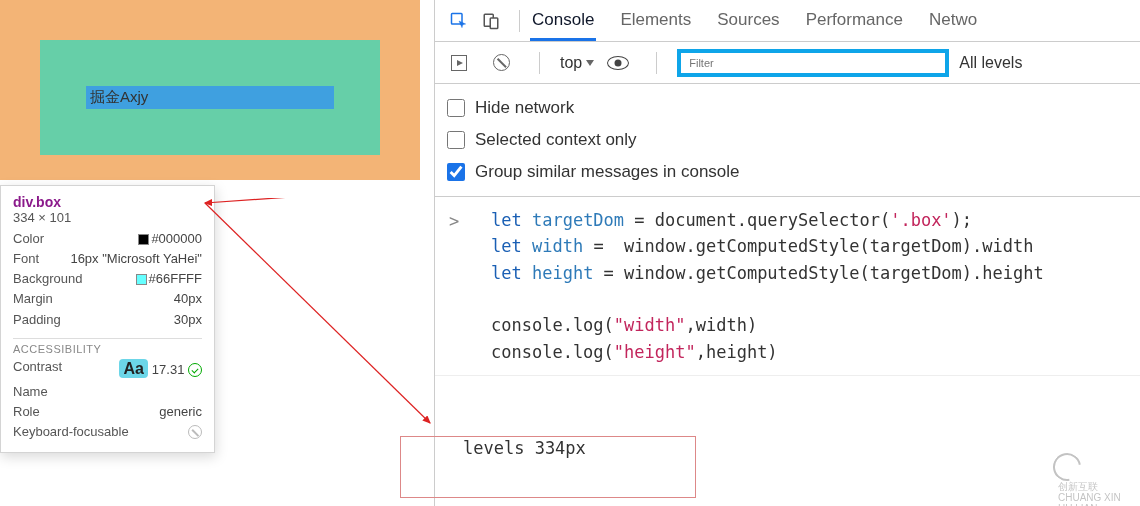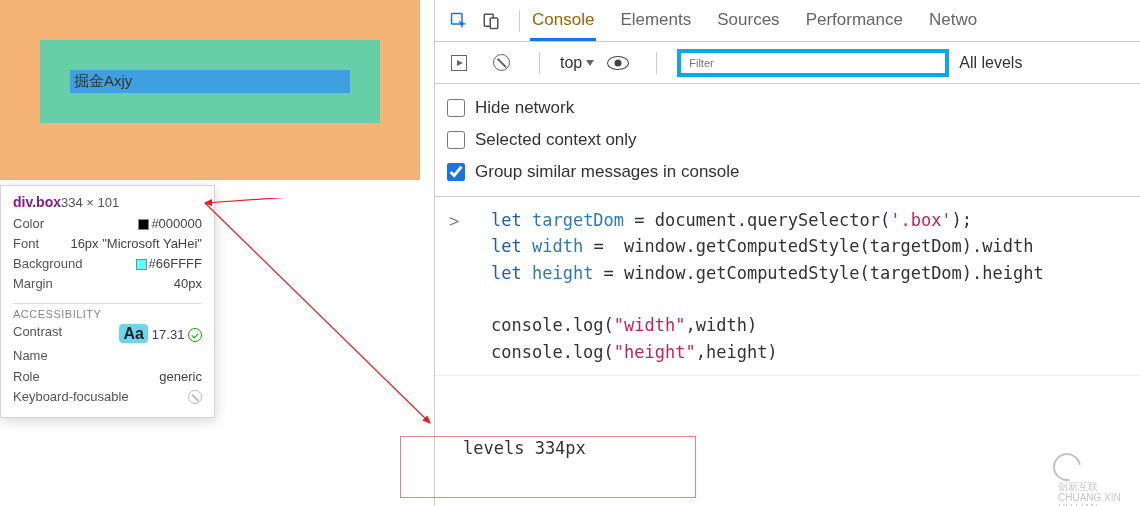--- a/index.html
+++ b/index.html
@@ -1,25 +1,25 @@
 <!DOCTYPE html>
 <html><head>
   <meta charset="utf-8">
   <style>
     * { margin: 0; padding: 0; box-sizing: border-box; }
     body { font-family: "Microsoft YaHei", "Segoe UI", sans-serif; font-size: 14px; color: #333; background: #fff; width: 1140px; height: 506px; overflow: hidden; position: relative; }
     
     
     .rendered-page { position: absolute; left: 0; top: 0; width: 420px; height: 180px; background: #f3b476; }
-    .box { margin: 40px; padding: 30px; background: #66cfa8; }
+    .box { margin: 40px; padding: 46px; background: #66cfa8; }
     .box-inner { background: #3fa0e0; color: #333; font-size: 15px; padding: 2px 4px; }
     
     
     .inspector-tooltip { position: absolute; left: 0; top: 185px; width: 215px; background: #fff; border: 1px solid #d4d4d4; box-shadow: 1px 4px 12px rgba(0,0,0,0.15); padding: 8px 12px 10px; font-size: 13px; }
-    .tooltip-header { display: flex; justify-content: flex-start; align-items: baseline; margin-bottom: 4px; }
+    .tooltip-header { display: flex; justify-content: flex-end; align-items: baseline; margin-bottom: 4px; flex-direction: column; }
     .elem-selector { color: #8b1a8b; font-weight: bold; font-size: 14px; }
     .elem-dims { color: #555; font-size: 13px; }
     .tooltip-row { display: flex; justify-content: space-between; font-size: 13px; color: #555; line-height: 1.55; text-align: center; }
     .tooltip-row .tlabel { }
     .tooltip-row .tval { color: #444; }
     .color-swatch { display: inline-block; width: 11px; height: 11px; vertical-align: middle; margin-right: 2px; border: 1px solid #888; }
     .tooltip-divider { border: none; border-top: 1px solid #ddd; margin: 8px 0 4px; }
     .a11y-title { font-size: 11px; letter-spacing: 0.5px; color: #888; margin-bottom: 2px; }
     .aa-chip { background: #6cd6e8; color: #222; font-size: 16px; padding: 1px 4px; border-radius: 4px; margin-right: 4px; font-weight: bold; }
     .check-icon { display: inline-block; width: 14px; height: 14px; border: 1.5px solid #0a0; border-radius: 50%; position: relative; vertical-align: middle; }
@@ -30,21 +30,21 @@
     
     .devtools { position: absolute; left: 434px; top: 0; right: 0; bottom: 0; border-left: 1px solid #ccc; background: #fff; }
     
     .dt-toolbar1 { height: 42px; border-bottom: 1px solid #ccc; display: flex; align-items: center; padding: 0 10px; }
     .dt-icon-btn { width: 28px; height: 28px; display: flex; align-items: center; justify-content: center; cursor: pointer; margin-right: 4px; }
     .inspect-svg { width: 18px; height: 18px; }
     .device-svg { width: 18px; height: 18px; }
     .vdiv { width: 1px; height: 22px; background: #ccc; margin: 0 10px; }
     .dt-tabs { display: flex; gap: 22px; font-size: 17px; color: #666; }
     .dt-tab { padding: 9px 2px 10px; cursor: pointer; position: relative; }
-    .dt-tab.active { color: #a16207; }
+    .dt-tab.active { color: #0f172a; }
     .dt-tab.active::after { content: ""; position: absolute; left: 0; right: 0; bottom: -1px; height: 3px; background: #1a73e8; }
     
     .dt-toolbar2 { height: 42px; border-bottom: 1px solid #ccc; display: flex; align-items: center; padding: 0 10px; gap: 10px; font-size: 16px; }
     .exec-icon { width: 16px; height: 16px; border: 1.2px solid #666; display: flex; align-items: center; justify-content: center; }
     .exec-icon::after { content: ""; width: 0; height: 0; border-left: 6px solid #666; border-top: 3.5px solid transparent; border-bottom: 3.5px solid transparent; margin-left: 1px; }
     .clear-icon { width: 17px; height: 17px; border: 1.5px solid #666; border-radius: 50%; position: relative; }
     .clear-icon::after { content: ""; position: absolute; left: 2px; top: 6.5px; width: 12px; height: 1.5px; background: #666; transform: rotate(45deg); }
     .ctx-select { display: flex; align-items: center; gap: 4px; cursor: pointer; }
     .ctx-select .tri { width: 0; height: 0; border-left: 4px solid transparent; border-right: 4px solid transparent; border-top: 6px solid #666; }
     .eye-icon { width: 22px; height: 14px; border: 1.5px solid #444; border-radius: 50%; position: relative; }
@@ -95,20 +95,24 @@
     <span class="tlabel">Font</span>
     <span class="tval">16px "Microsoft YaHei"</span>
   </div>
   <div class="tooltip-row">
     <span class="tlabel">Background</span>
     <span class="tval"><span class="color-swatch" style="background:#66FFFF"></span><span>#66FFFF</span></span>
   </div>
   <div class="tooltip-row">
     <span class="tlabel">Margin</span>
     <span class="tval">40px</span>
+  </div>
+  <div class="tooltip-row">
+    <span class="tlabel">Padding</span>
+    <span class="tval">30px</span>
   </div>
   <hr class="tooltip-divider">
   <div class="a11y-title">ACCESSIBILITY</div>
   <div class="tooltip-row">
     <span class="tlabel">Contrast</span>
     <span class="tval">
       <span class="aa-chip">Aa</span><span>17.31</span>
       <span class="check-icon"></span>
     </span>
   </div>

